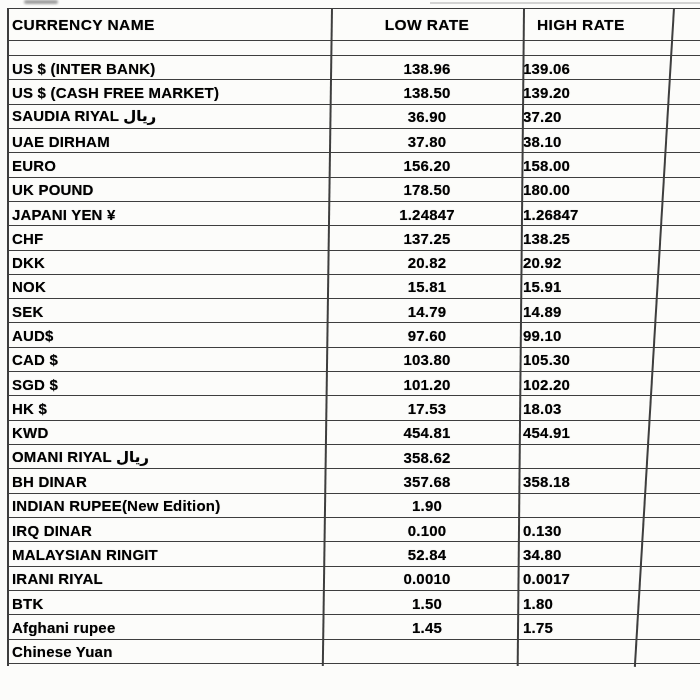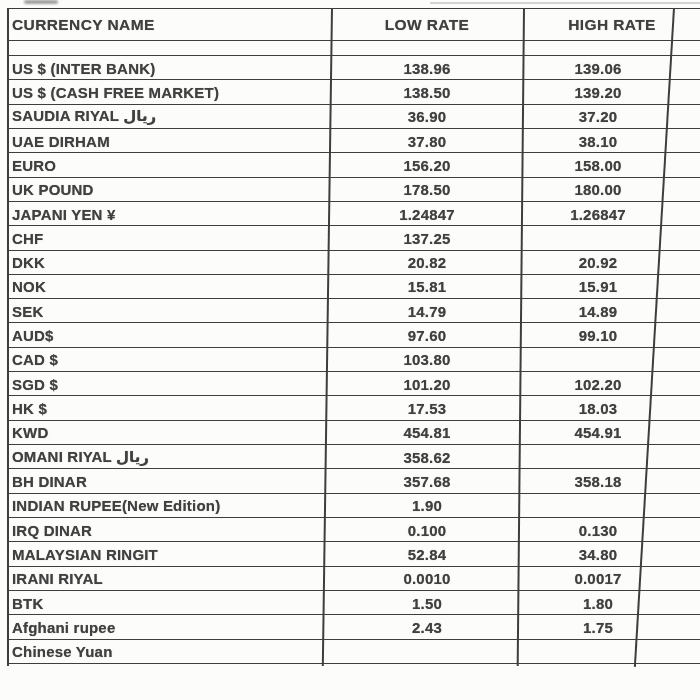--- a/index.html
+++ b/index.html
@@ -1,39 +1,39 @@
 <!DOCTYPE html>
 <html><head>
 <meta charset="utf-8">
 <style>
   * { box-sizing: border-box; margin: 0; padding: 0; }
   html, body { background: #fdfdfb; }
   .page {
     position: relative;
     width: 700px; height: 700px;
     background: #fcfcfa;
-    color: #404040;
+    color: #000000;
     font-family: "Liberation Sans", "DejaVu Sans", sans-serif;
     font-weight: 700;
     overflow: hidden;
     filter: blur(0.28px);
   }
   .tablewrap { position: absolute; left: 7px; top: 8px; width: 693px; }
   .rows { border-top: 1.6px solid #3b3b3b; }
   .row { position: relative; height: 24.32px; border-bottom: 1.5px solid #3e3e3e; }
   .row.header { height: 32px; }
   .row.spacer { height: 15px; }
   .c {
     position: absolute; top: 50%; transform: translateY(-50%);
     font-size: 15px; letter-spacing: 0.2px; white-space: nowrap;
     text-shadow: 0 0 0.7px rgba(25,25,25,0.55);
   }
   .c.name { left: 5px; }
   .c.low  { left: 324px; width: 192px; text-align: center; }
-  .c.high { left: 516px; width: 150px; text-align: center; }
+  .c.high { left: 516px; width: 150px; }
   .header .c { font-size: 15.5px; letter-spacing: 0.4px; }
   .header .c.high { left: 530px; }
   .vl {
     position: absolute; top: 0; width: 1.6px; background: #3e3e3e;
     transform-origin: 50% 0;
   }
   .vl-left  { left: 0;     height: 658px; }
   .vl-c1    { left: 324px; height: 658px; transform: rotate(0.8deg); }
   .vl-c2    { left: 516px; height: 658px; transform: rotate(0.55deg); }
   .vl-right { left: 666px; height: 660px; transform: rotate(3.4deg); }
@@ -95,20 +95,21 @@
         <span class="c high">180.00</span>
       </div>
       <div class="row">
         <span class="c name">JAPANI YEN ¥</span>
         <span class="c low">1.24847</span>
         <span class="c high">1.26847</span>
       </div>
       <div class="row">
         <span class="c name">CHF</span>
         <span class="c low">137.25</span>
+        <span class="c high">138.25</span>
       </div>
       <div class="row">
         <span class="c name">DKK</span>
         <span class="c low">20.82</span>
         <span class="c high">20.92</span>
       </div>
       <div class="row">
         <span class="c name">NOK</span>
         <span class="c low">15.81</span>
         <span class="c high">15.91</span>
@@ -119,20 +120,21 @@
         <span class="c high">14.89</span>
       </div>
       <div class="row">
         <span class="c name">AUD$</span>
         <span class="c low">97.60</span>
         <span class="c high">99.10</span>
       </div>
       <div class="row">
         <span class="c name">CAD $</span>
         <span class="c low">103.80</span>
+        <span class="c high">105.30</span>
       </div>
       <div class="row">
         <span class="c name">SGD $</span>
         <span class="c low">101.20</span>
         <span class="c high">102.20</span>
       </div>
       <div class="row">
         <span class="c name">HK $</span>
         <span class="c low">17.53</span>
         <span class="c high">18.03</span>
@@ -170,21 +172,21 @@
         <span class="c low">0.0010</span>
         <span class="c high">0.0017</span>
       </div>
       <div class="row">
         <span class="c name">BTK</span>
         <span class="c low">1.50</span>
         <span class="c high">1.80</span>
       </div>
       <div class="row">
         <span class="c name">Afghani rupee</span>
-        <span class="c low">2.43</span>
+        <span class="c low">1.45</span>
         <span class="c high">1.75</span>
       </div>
       <div class="row">
         <span class="c name">Chinese Yuan</span>
       </div>
 
     </div>
 
     <div class="vl vl-left"></div>
     <div class="vl vl-c1"></div>

